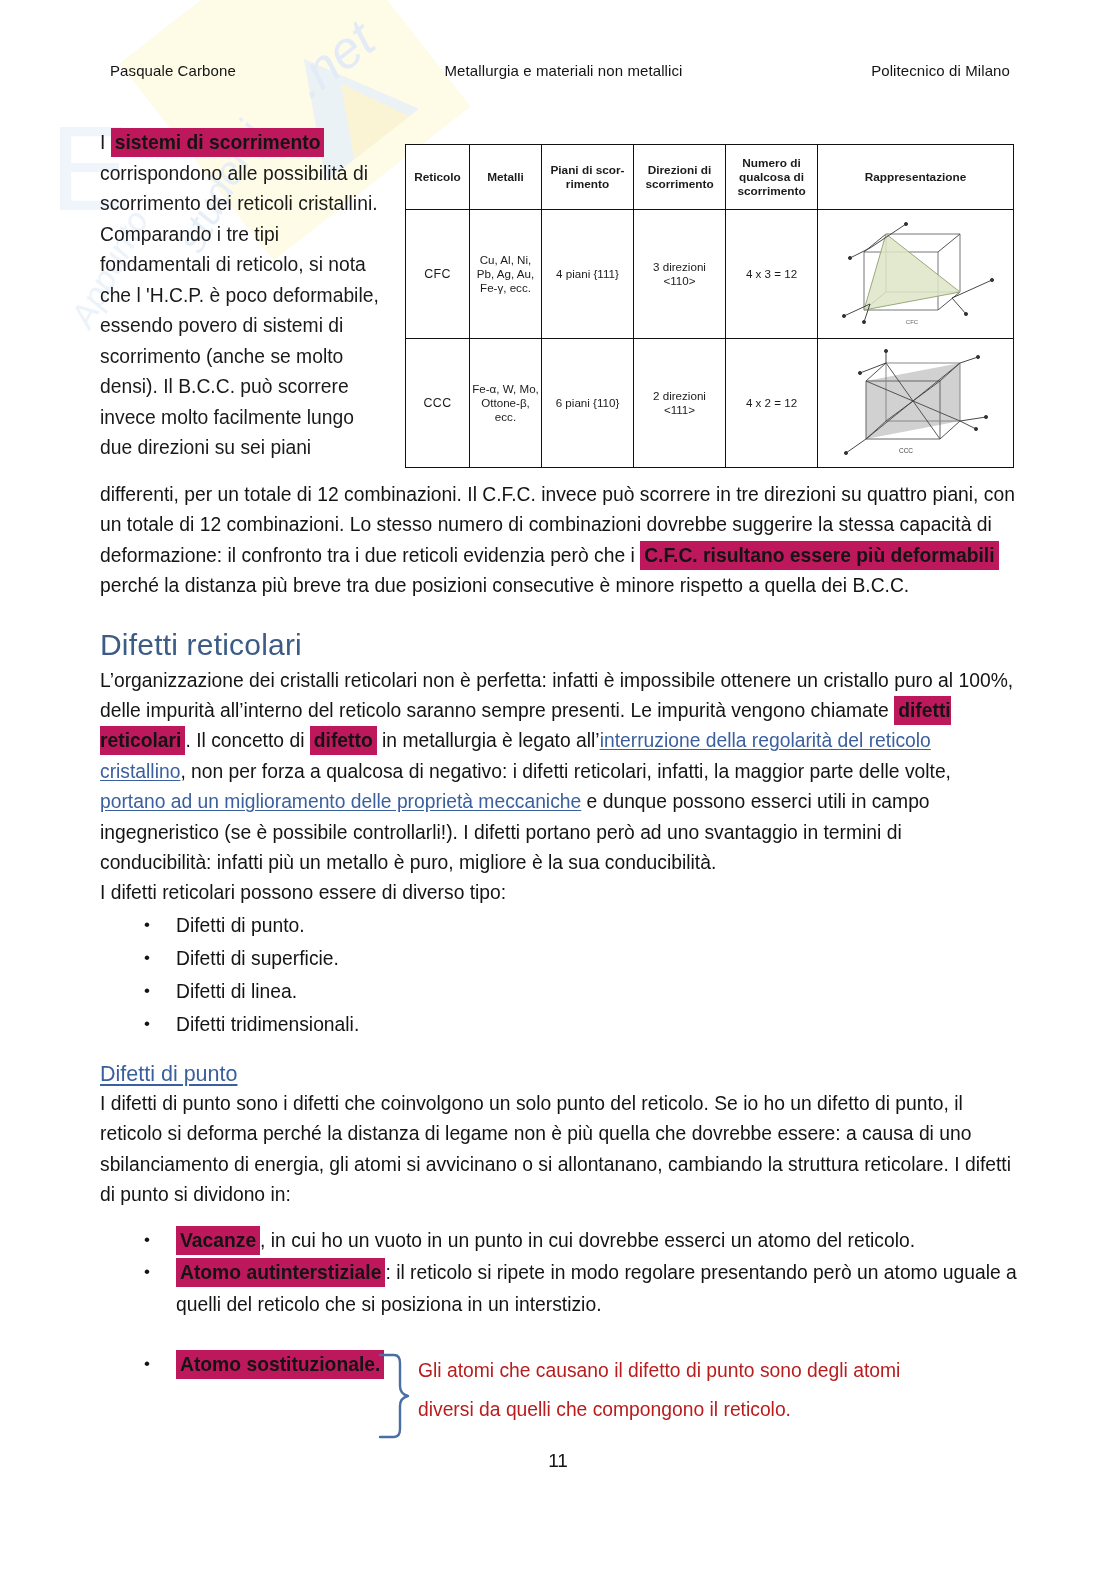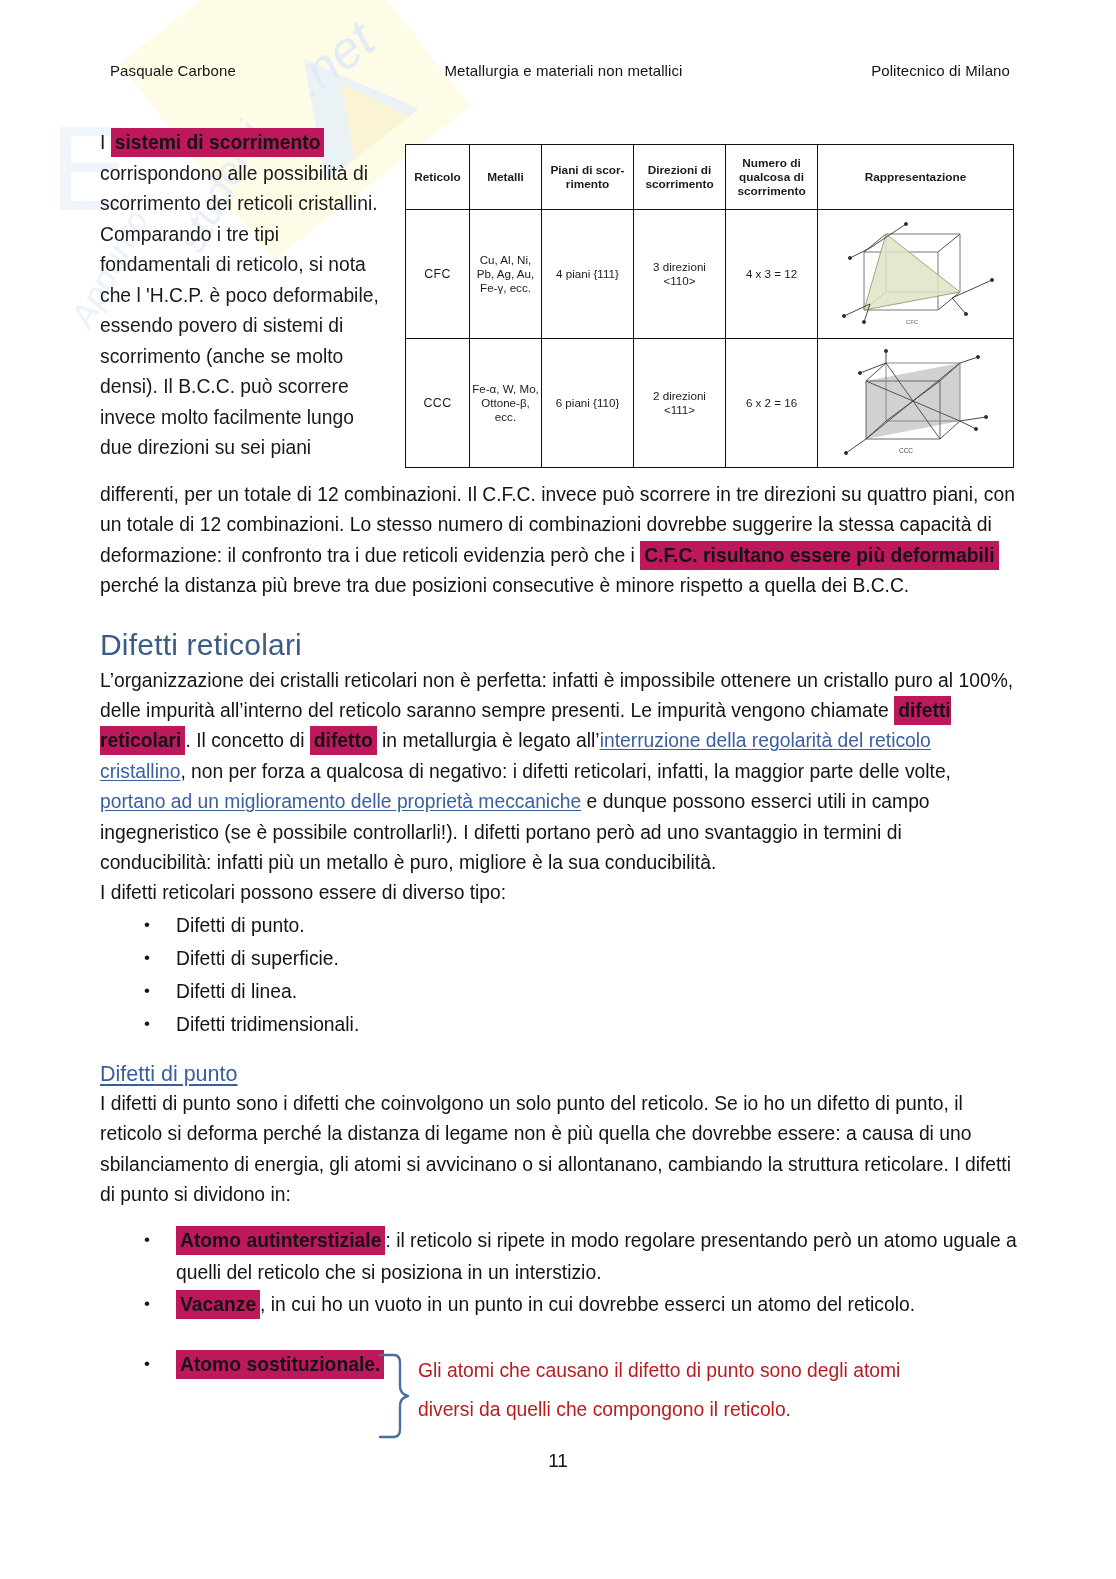--- a/index.html
+++ b/index.html
@@ -292,21 +292,21 @@
                   </g>
                   <text x="86" y="106" font-family="Liberation Sans, sans-serif" font-size="6" fill="#666" text-anchor="middle">CFC</text>
                 </svg>
               </td>
             </tr>
             <tr class="data-row">
               <td class="reticolo">CCC</td>
               <td>Fe-α, W, Mo, Ottone-β, ecc.</td>
               <td>6 piani {110}</td>
               <td>2 direzioni &lt;111&gt;</td>
-              <td>6 x 2 = 16</td>
+              <td>4 x 2 = 12</td>
               <td class="cell-fig">
                 <svg width="180" height="112" viewBox="0 0 180 112">
 
                   <polygon points="40,34 134,16 134,74 40,92" fill="#c6c6c6" fill-opacity="0.8" stroke="none"></polygon>
                   <g stroke="#555" fill="none" stroke-width="1">
                     <polygon points="40,34 114,34 114,92 40,92" stroke="#666"></polygon>
                     <polygon points="60,16 134,16 134,74 60,74" stroke="#888"></polygon>
                     <line x1="40" y1="34" x2="60" y2="16"></line>
                     <line x1="114" y1="34" x2="134" y2="16"></line>
                     <line x1="114" y1="92" x2="134" y2="74"></line>
@@ -353,22 +353,22 @@
         <li>Difetti di superficie.</li>
         <li>Difetti di linea.</li>
         <li>Difetti tridimensionali.</li>
       </ul>
 
       <h3 class="sub-title">Difetti di punto</h3>
 
       <p class="para">I difetti di punto sono i difetti che coinvolgono un solo punto del reticolo. Se io ho un difetto di punto, il reticolo si deforma perché la distanza di legame non è più quella che dovrebbe essere: a causa di uno sbilanciamento di energia, gli atomi si avvicinano o si allontanano, cambiando la struttura reticolare. I difetti di punto si dividono in:</p>
 
       <ul class="bullets tight" style="margin-top:14px;">
+        <li><mark class="b">Vacanze</mark><span>, in cui ho un vuoto in un punto in cui dovrebbe esserci un atomo del reticolo.</span></li>
         <li><mark class="b">Atomo autinterstiziale</mark><span>: il reticolo si ripete in modo regolare presentando però un atomo uguale a quelli del reticolo che si posiziona in un interstizio.</span></li>
-        <li><mark class="b">Vacanze</mark><span>, in cui ho un vuoto in un punto in cui dovrebbe esserci un atomo del reticolo.</span></li>
       </ul>
 
       <div class="brace-group">
         <ul class="bullets tight">
           <li><mark class="b">Atomo sostituzionale.</mark><span></span></li>
         </ul>
         <svg class="brace-svg" viewBox="0 0 34 86">
           <path d="M4 2 L18 2 Q24 2 24 10 L24 33 Q24 41 32 43 Q24 45 24 53 L24 76 Q24 84 18 84 L4 84" fill="none" stroke="#4a6fa5" stroke-width="2.4" stroke-linecap="round" stroke-linejoin="round"></path>
         </svg>
         <div class="brace-note">

